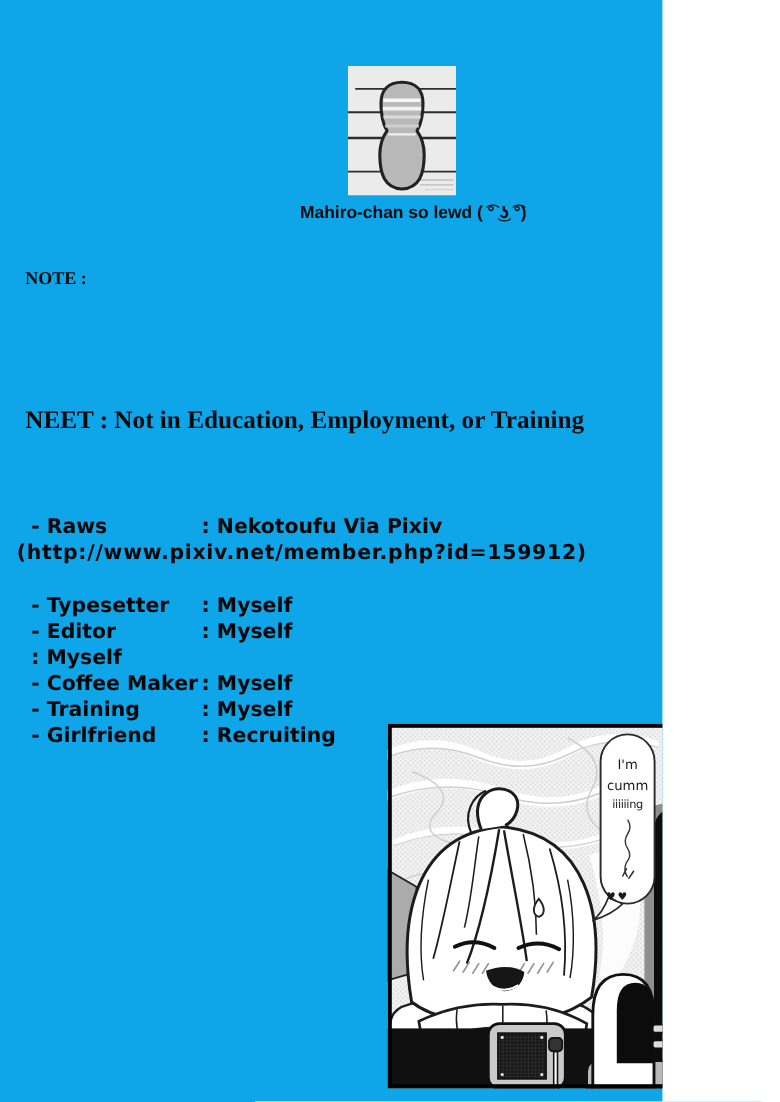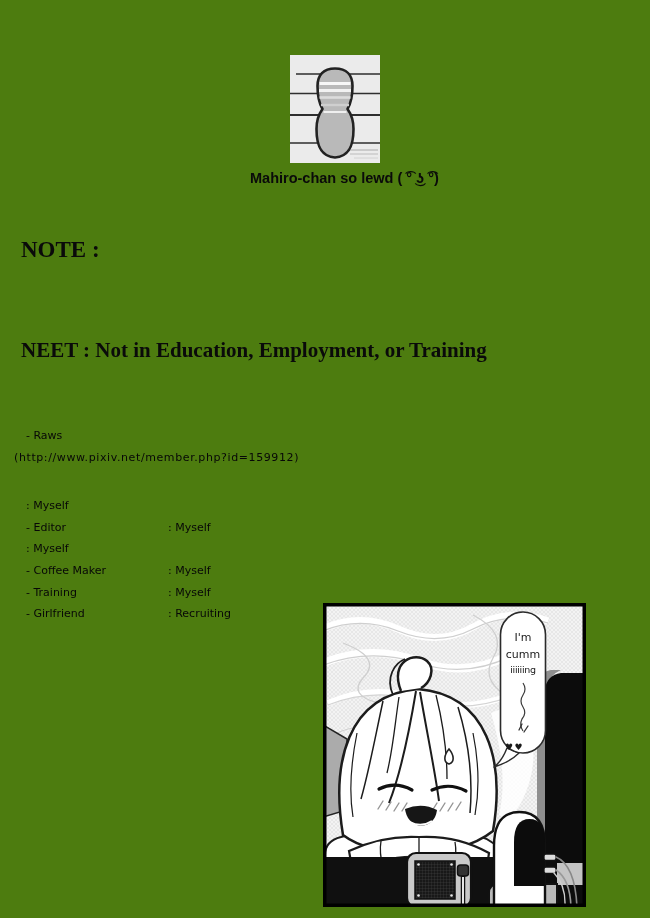--- a/index.html
+++ b/index.html
@@ -1,40 +1,40 @@
 <!DOCTYPE html>
 <html><head>
 <meta charset="utf-8">
 <style>
   html,body{margin:0;padding:0;background:#ffffff;}
   .page{
-    position:relative;width:650px;height:918px;background:#4d7c0f;overflow:hidden;
+    position:relative;width:552px;height:918px;background:#0ea5e9;overflow:hidden;
     font-family:"Liberation Sans",sans-serif;color:#000;
   }
   
   .top-illo{position:absolute;left:290px;top:55px;width:90px;height:108px;}
   .caption{
     position:absolute;left:250px;top:170px;white-space:nowrap;
     font-family:"Liberation Sans",sans-serif;font-weight:bold;font-size:14.5px;color:#0a0a0a;
   }
   
   .note-heading{
     position:absolute;left:21px;top:225px;
-    font-family:"Liberation Serif",serif;font-weight:bold;font-size:23px;color:#0a0a0a;margin-top:12px;
+    font-family:"Liberation Serif",serif;font-weight:bold;font-size:15px;color:#0a0a0a;
   }
   .note-para{
     position:absolute;left:21px;top:273px;width:615px;
     font-family:"Liberation Serif",serif;font-weight:bold;font-size:16.5px;line-height:20.6px;color:#0a0a0a;
   }
   .note-neet{
     position:absolute;left:21px;top:338px;
     font-family:"Liberation Serif",serif;font-weight:bold;font-size:21px;color:#0a0a0a;
   }
   
-  .credits{font-family:"DejaVu Sans",sans-serif;font-weight:normal;font-size:11px;color:#070707;}
+  .credits{font-family:"DejaVu Sans",sans-serif;font-weight:bold;font-size:17px;color:#070707;}
   .raws-label{position:absolute;left:26px;top:429px;}
   .raws-value{position:absolute;left:168px;top:429px;}
   .raws-url{position:absolute;left:14px;top:451px;letter-spacing:0.6px;}
   .credit-rows{position:absolute;left:26px;top:495px;}
   .credit-row{display:flex;height:21.7px;line-height:21.7px;}
   .credit-row .lbl{width:142px;}
   
   .manga-panel{position:absolute;left:323px;top:603px;width:263px;height:304px;}
   .manga-panel svg{display:block;}
   .bubble-text{font-family:"DejaVu Sans",sans-serif;fill:#1a1a1a;}
@@ -68,24 +68,26 @@
       </g>
     </svg>
   </div>
 
   <div class="caption">Mahiro-chan so lewd ( ͡° ͜ʖ ͡°)</div>
 
   <div class="note-heading">NOTE :</div>
   <div class="note-neet">NEET : Not in Education, Employment, or Training</div>
 
   <div class="credits raws-label">- Raws</div>
+  <div class="credits raws-value">: Nekotoufu Via Pixiv</div>
   <div class="credits raws-url">(http://www.pixiv.net/member.php?id=159912)</div>
 
   <div class="credits credit-rows">
     <div class="credit-row">
+      <span class="lbl">- Typesetter</span>
       <span class="val">: Myself</span>
     </div>
     <div class="credit-row">
       <span class="lbl">- Editor</span>
       <span class="val">: Myself</span>
     </div>
     <div class="credit-row">
       <span class="val">: Myself</span>
     </div>
     <div class="credit-row">

